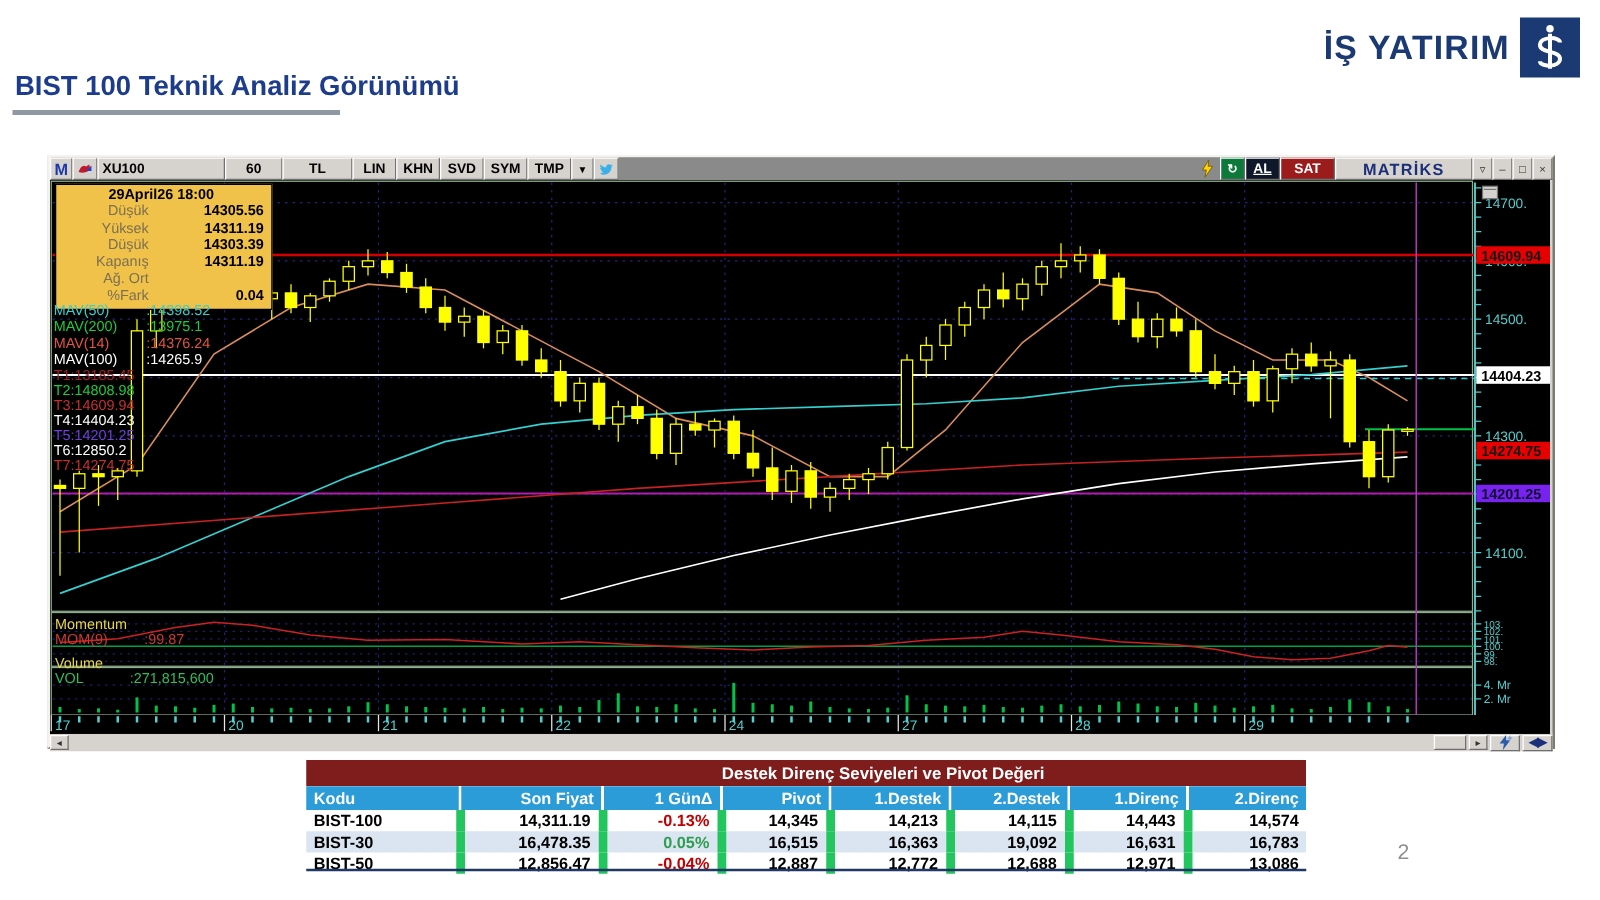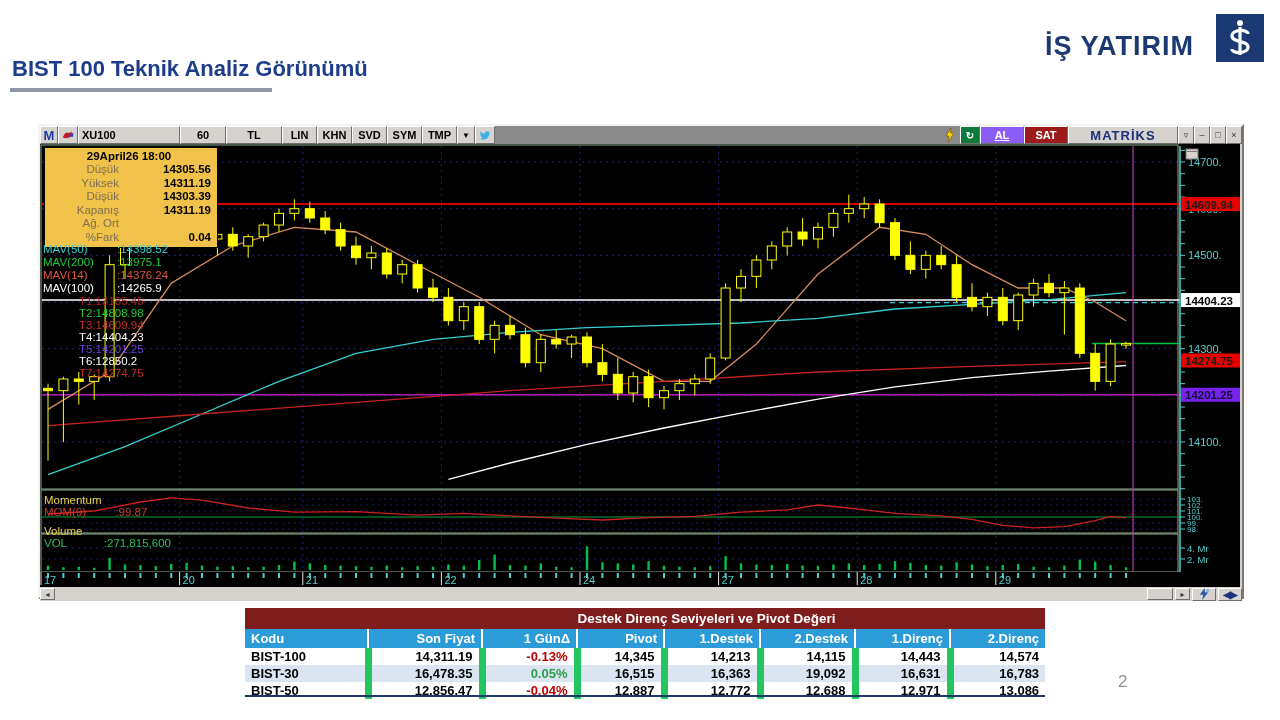--- a/index.html
+++ b/index.html
@@ -1,60 +1,60 @@
 <!DOCTYPE html>
 <html><head>
 <meta charset="utf-8">
 <style>
   * { margin:0; padding:0; box-sizing:border-box; }
   html,body { width:1280px; height:720px; background:#fff; overflow:hidden;
               font-family:"Liberation Sans", sans-serif; }
   .slide { position:relative; width:1280px; height:720px; background:#fff; }
 
   
-  .brand-wrap { position:absolute; top:14px; right:16px; display:flex; align-items:flex-end; gap:22px; }
+  .brand-wrap { position:absolute; top:14px; right:16px; display:flex; align-items:center; gap:8px; }
   .brand-text { color:#1b3a73; font-size:27px; font-weight:bold; letter-spacing:1px; }
   .brand-box { width:48px; height:48px; background:#1b3a73; display:flex; align-items:center; justify-content:center; }
   .page-title { position:absolute; left:12px; top:56px; color:#1e3c8c; font-size:22px; font-weight:bold; }
   .title-underline { position:absolute; left:10px; top:88px; width:262px; height:4px; background:#8f98a3; }
 
   
   .terminal { position:absolute; left:38px; top:124px; width:1206px; height:475px;
               background:#d6d3ce; border:2px solid; border-color:#f4f2ee #7d7a74 #7d7a74 #f4f2ee; }
   .toolbar { height:18px; display:flex; align-items:stretch; font-size:11px; background:#8a8a8a; }
   .tcell { background:#d6d3ce; border:1px solid; border-color:#fff #6f6f6f #6f6f6f #fff;
            display:flex; align-items:center; justify-content:center; padding:0 3px; color:#000; }
   .tcell.bold { font-weight:bold; }
   .m-logo { color:#1d38a8; font-weight:bold; font-size:13px; width:18px; }
   .sym-cell { width:102px; justify-content:flex-start; font-weight:bold; }
   .per-cell { width:46px; } .cur-cell { width:56px; }
   .small-btn { width:35px; font-weight:bold; }
   .dd-btn { width:18px; font-size:8px; }
   .tw-cell { width:20px; background:#d6d3ce; }
   .tb-gap { flex:1; background:#8a8a8a; }
   .flash-cell { width:20px; background:#8a8a8a; border:none; }
-  .al-btn { width:44px; background:#8b5cf6; color:#fff; font-weight:bold;text-decoration:underline; }
+  .al-btn { width:28px; background:#0f172a; color:#fff; font-weight:bold;text-decoration:underline; }
   .sat-btn { width:44px; background:#9c1c1c; color:#fff; font-weight:bold; }
   .matriks-cell { width:110px; color:#1b2f7a; font-weight:bold; font-size:13px; letter-spacing:1px; }
   .winbtn { width:16px; font-size:9px; color:#333; }
 
   .chart-area { position:relative; width:1200px; height:443px; background:#000; }
   .chart-area svg { display:block; }
 
   
   .infobox { position:absolute; left:4px; top:3px; width:174px; background:#f0c24a;
              border:1px solid #000; font-size:11.5px; padding:2px 6px 3px 2px; color:#000; }
   .infobox .hd { text-align:center; font-weight:bold; margin-bottom:1px; }
   .inforow { display:flex; line-height:13.5px; }
   .inforow .lbl { width:72px; text-align:right; color:#7c6f52; }
   .inforow .val { flex:1; text-align:right; font-weight:bold; }
   .mav-block { position:absolute; left:3px; top:99px; font-size:11.5px; line-height:13px; }
   .mav-row { display:flex; }
   .mav-row .ml { width:74px; }
-  .t-block { position:absolute; left:3px; top:151px; font-size:11.5px; line-height:12px;margin-left:36px; }
+  .t-block { position:absolute; left:3px; top:151px; font-size:11.5px; line-height:12px; }
   .panel-label { position:absolute; font-size:11.5px; line-height:12px; }
   .yellow { color:#e8d44d; }
   .mom-red { color:#cc3b2b; }
   .vol-green { color:#2fbf5f; }
 
   .scrollbar { height:14px; background:#d6d3ce; display:flex; align-items:center; font-size:8px; }
   .sb-btn { width:15px; height:12px; background:#d6d3ce; border:1px solid; border-color:#fff #6f6f6f #6f6f6f #fff;
             display:flex; align-items:center; justify-content:center; color:#333; }
   .sb-track { flex:1; }
   .sb-thumb { width:26px; height:12px; background:#d6d3ce; border:1px solid; border-color:#fff #6f6f6f #6f6f6f #fff; margin-right:2px;}

